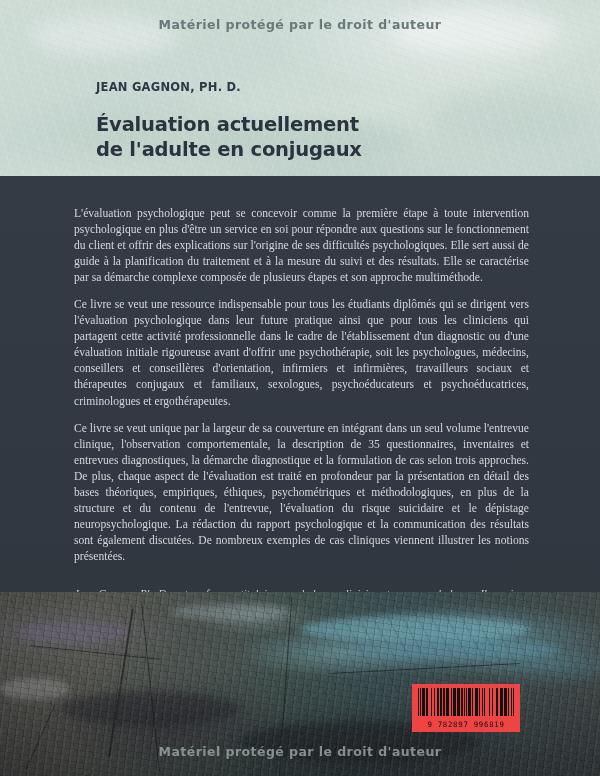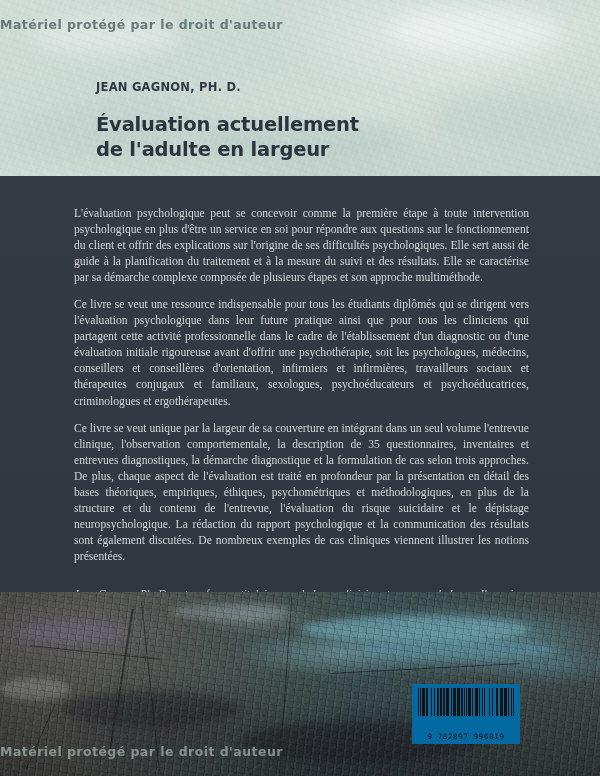--- a/index.html
+++ b/index.html
@@ -45,21 +45,21 @@
     border-radius: 50%;
     filter: blur(9px);
     pointer-events: none;
   }
 
   
   .watermark {
     position: absolute;
     left: 0;
     width: 600px;
-    text-align: left;
+    text-align: center;
     font-family: "DejaVu Sans", sans-serif;
     font-size: 12.5px;
     font-weight: 600;
     letter-spacing: 0.45px;
   }
   .watermark-top {
     top: 17px;
     color: #69797a;
   }
   .watermark-bottom {
@@ -184,22 +184,22 @@
     background: linear-gradient(180deg, rgba(0,0,0,0) 40%, rgba(14,16,20,0.42) 100%);
     pointer-events: none;
   }
 
   
   .barcode-box {
     position: absolute;
     left: 412px;
     top: 684px;
     width: 108px;
-    height: 60px;
-    background: #0369a1;
+    height: 48px;
+    background: #ef4444;
     padding: 4px 6px 3px 6px;
     box-sizing: border-box;
     display: flex;
     flex-direction: column;
     justify-content: space-between;
   }
   .bars {
     height: 28px;
     display: flex;
     align-items: stretch;
@@ -226,21 +226,21 @@
     <div class="top-band-smudge" style="left:30px; top:16px; width:150px; height:40px; background:rgba(255,255,255,0.30);"></div>
     <div class="top-band-smudge" style="left:390px; top:8px; width:170px; height:46px; background:rgba(255,255,255,0.34);"></div>
     <div class="top-band-smudge" style="left:200px; top:120px; width:210px; height:40px; background:rgba(170,194,186,0.38);"></div>
     <div class="top-band-smudge" style="left:430px; top:95px; width:160px; height:52px; background:rgba(186,205,198,0.42);"></div>
   </div>
 
   <div class="watermark watermark-top">Matériel protégé par le droit d'auteur</div>
 
   <div class="title-block">
     <div class="author-kicker">JEAN GAGNON, PH. D.</div>
-    <h1 class="book-title"><span>Évaluation actuellement</span><br><span>de l'adulte en largeur</span></h1>
+    <h1 class="book-title"><span>Évaluation actuellement</span><br><span>de l'adulte en conjugaux</span></h1>
   </div>
 
   <div class="panel">
     <div class="panel-inner">
       <p class="blurb">L'évaluation psychologique peut se concevoir comme la première étape à toute intervention psychologique en plus d'être un service en soi pour répondre aux questions sur le fonctionnement du client et offrir des explications sur l'origine de ses difficultés psychologiques. Elle sert aussi de guide à la planification du traitement et à la mesure du suivi et des résultats. Elle se caractérise par sa démarche complexe composée de plusieurs étapes et son approche multiméthode.</p>
       <p class="blurb">Ce livre se veut une ressource indispensable pour tous les étudiants diplômés qui se dirigent vers l'évaluation psychologique dans leur future pratique ainsi que pour tous les cliniciens qui partagent cette activité professionnelle dans le cadre de l'établissement d'un diagnostic ou d'une évaluation initiale rigoureuse avant d'offrir une psychothérapie, soit les psychologues, médecins, conseillers et conseillères d'orientation, infirmiers et infirmières, travailleurs sociaux et thérapeutes conjugaux et familiaux, sexologues, psychoéducateurs et psychoéducatrices, criminologues et ergothérapeutes.</p>
       <p class="blurb">Ce livre se veut unique par la largeur de sa couverture en intégrant dans un seul volume l'entrevue clinique, l'observation comportementale, la description de 35 questionnaires, inventaires et entrevues diagnostiques, la démarche diagnostique et la formulation de cas selon trois approches. De plus, chaque aspect de l'évaluation est traité en profondeur par la présentation en détail des bases théoriques, empiriques, éthiques, psychométriques et méthodologiques, en plus de la structure et du contenu de l'entrevue, l'évaluation du risque suicidaire et le dépistage neuropsychologique. La rédaction du rapport psychologique et la communication des résultats sont également discutées. De nombreux exemples de cas cliniques viennent illustrer les notions présentées.</p>
       <p class="bio">Jean Gagnon, Ph. D., est professeur titulaire, psychologue clinicien et neuropsychologue. Il enseigne l'évaluation adulte et l'évaluation psychologique par les tests depuis 2008 au Département de psychologie de l'Université de Montréal. Il pratique en bureau privé et offre des services d'expertise psychologique. Il termine actuellement sa formation comme psychanalyste à l'Institut canadien de psychanalyse.</p>
     </div>
   </div>

